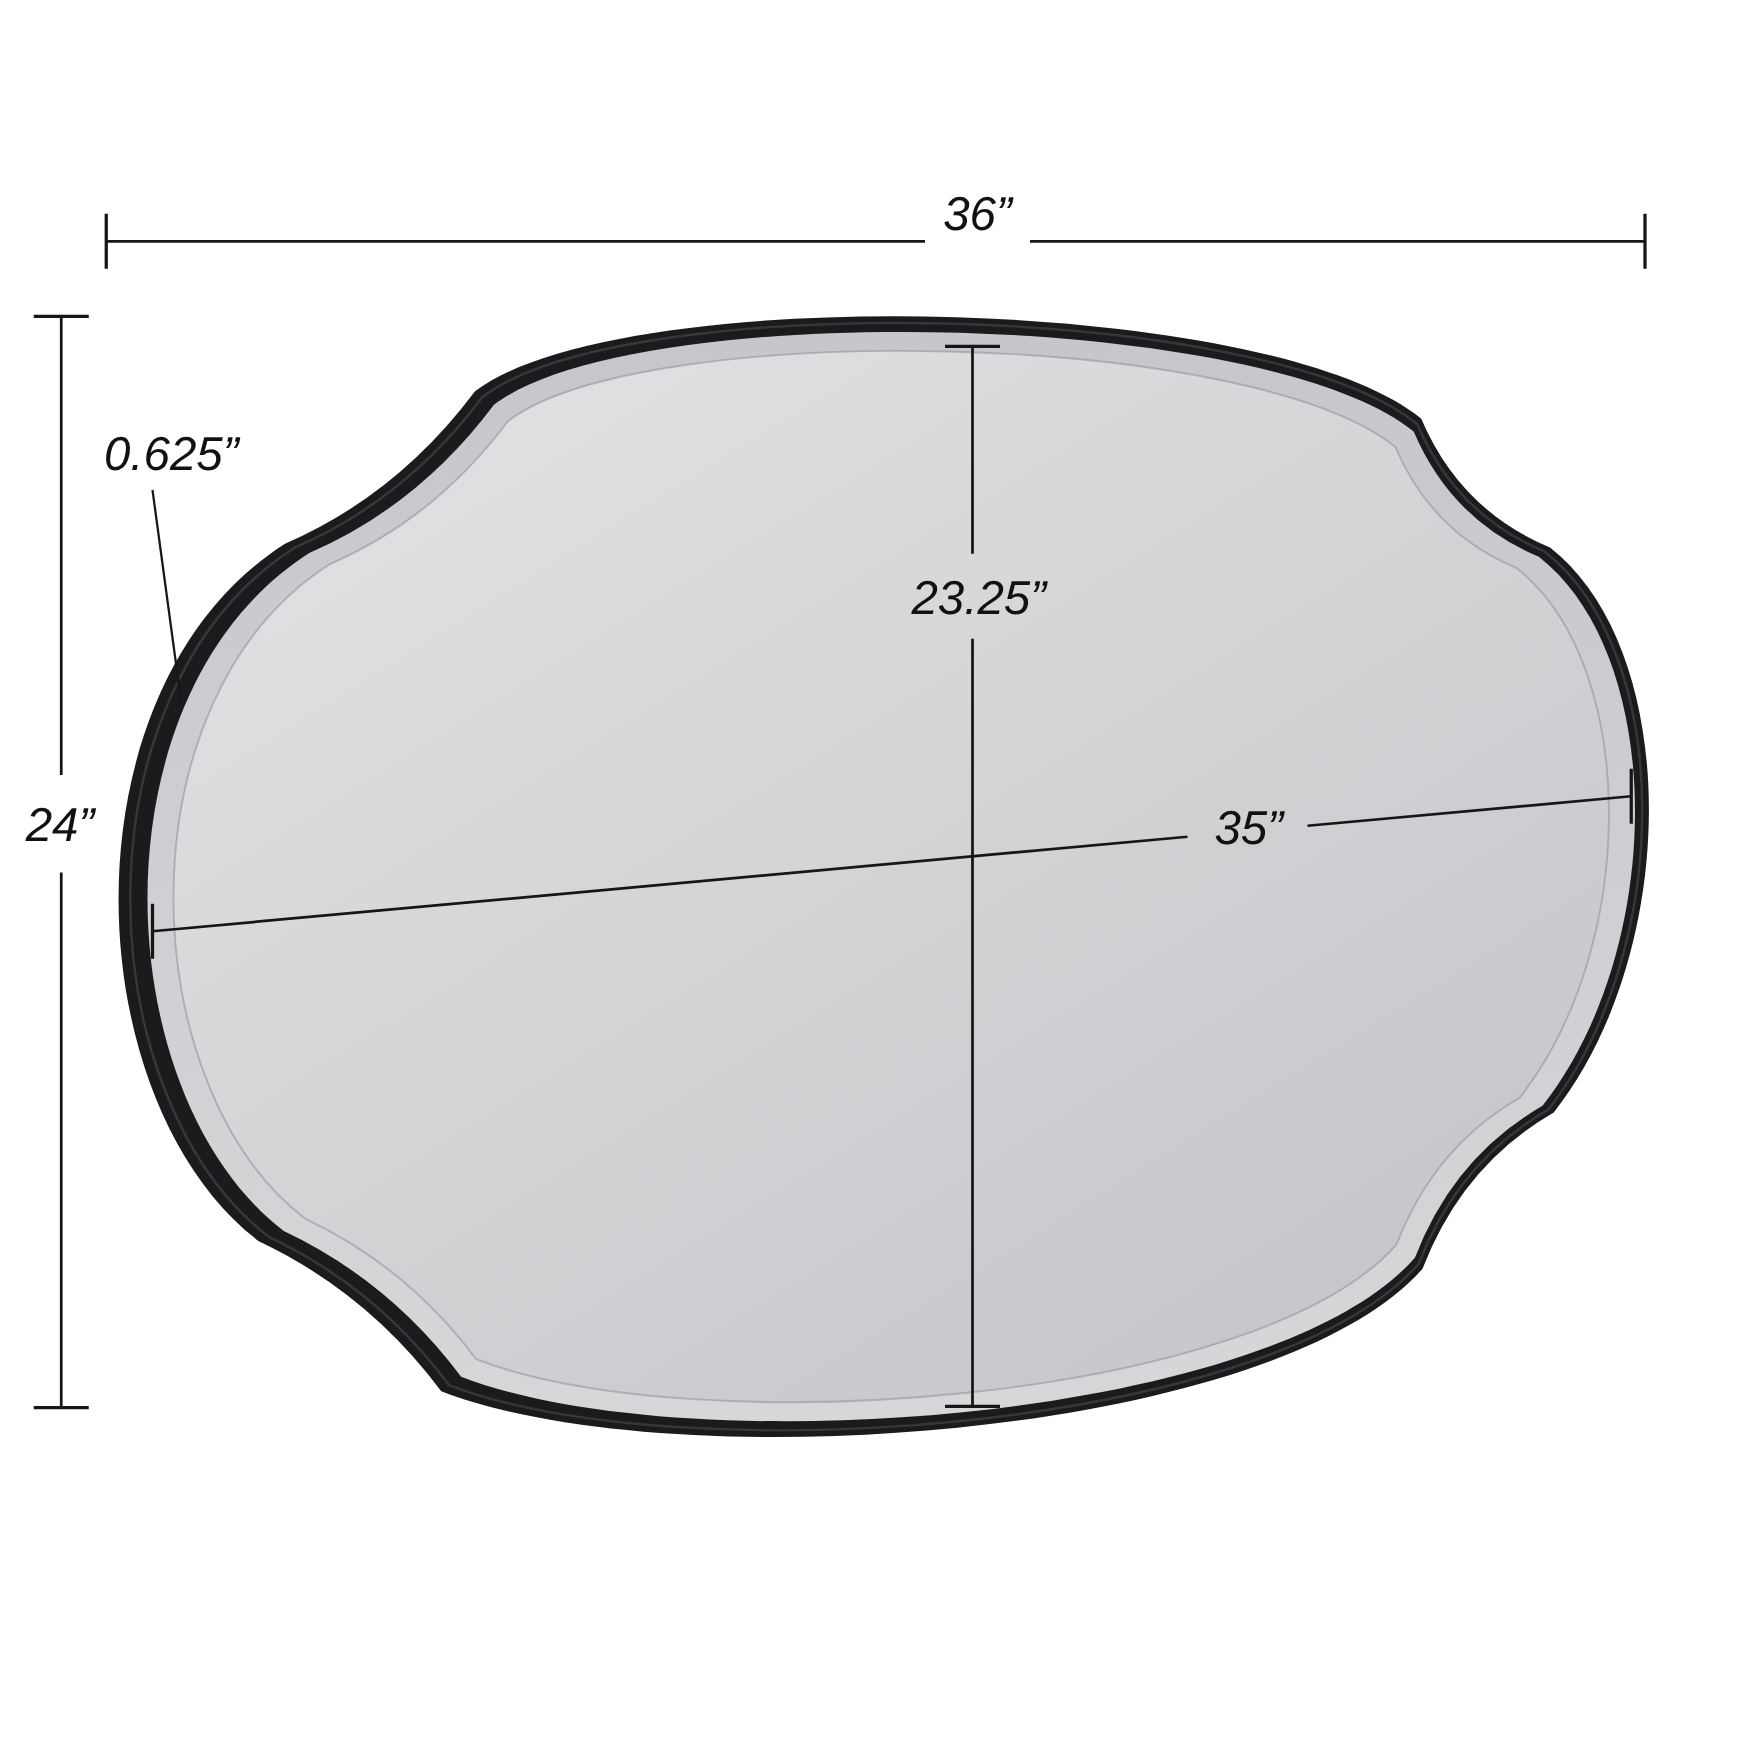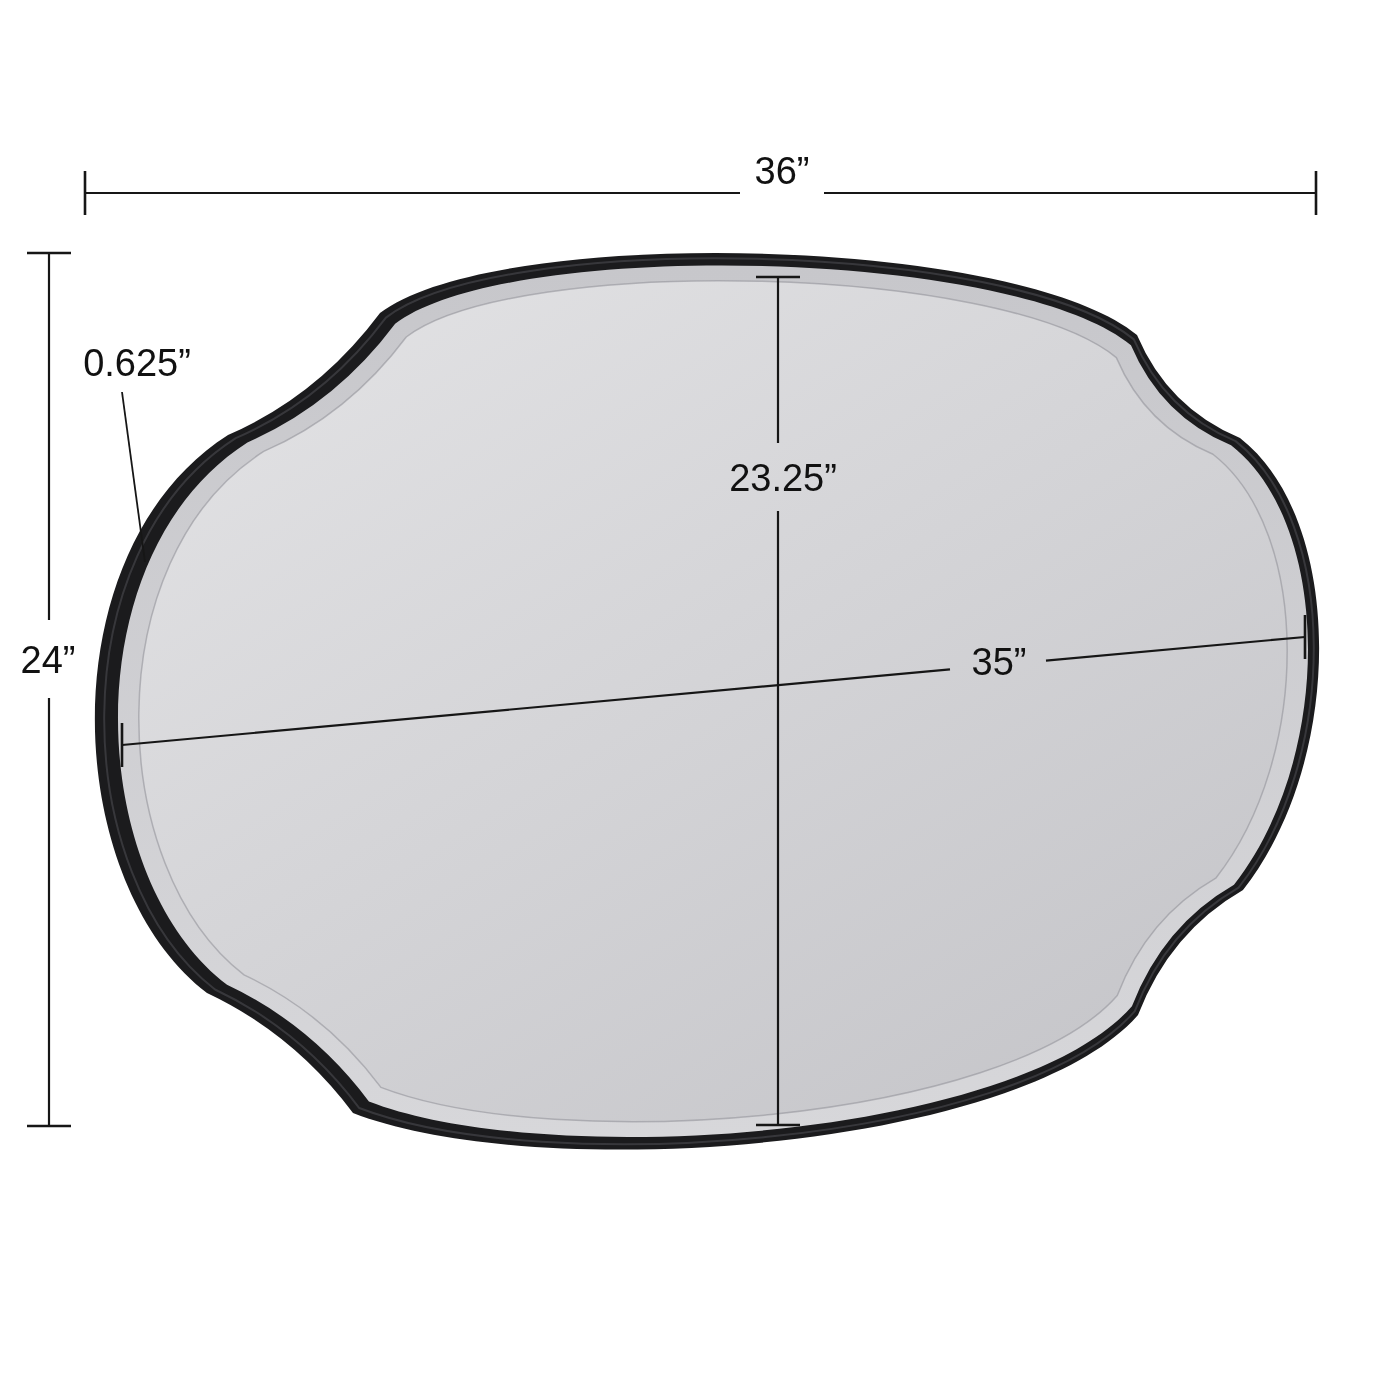--- a/index.html
+++ b/index.html
@@ -6,20 +6,21 @@
     margin: 0;
     padding: 0;
     background: #ffffff;
   }
   .stage {
     width: 1400px;
     height: 1400px;
     position: relative;
     background: #ffffff;
     overflow: hidden;
+    font-style: italic;
   }
   svg {
     display: block;
   }
   text.dim-label {
     font-family: "Liberation Sans", "DejaVu Sans", sans-serif;
     font-size: 38px;
     font-weight: 400;
     text-anchor: middle;
   }

